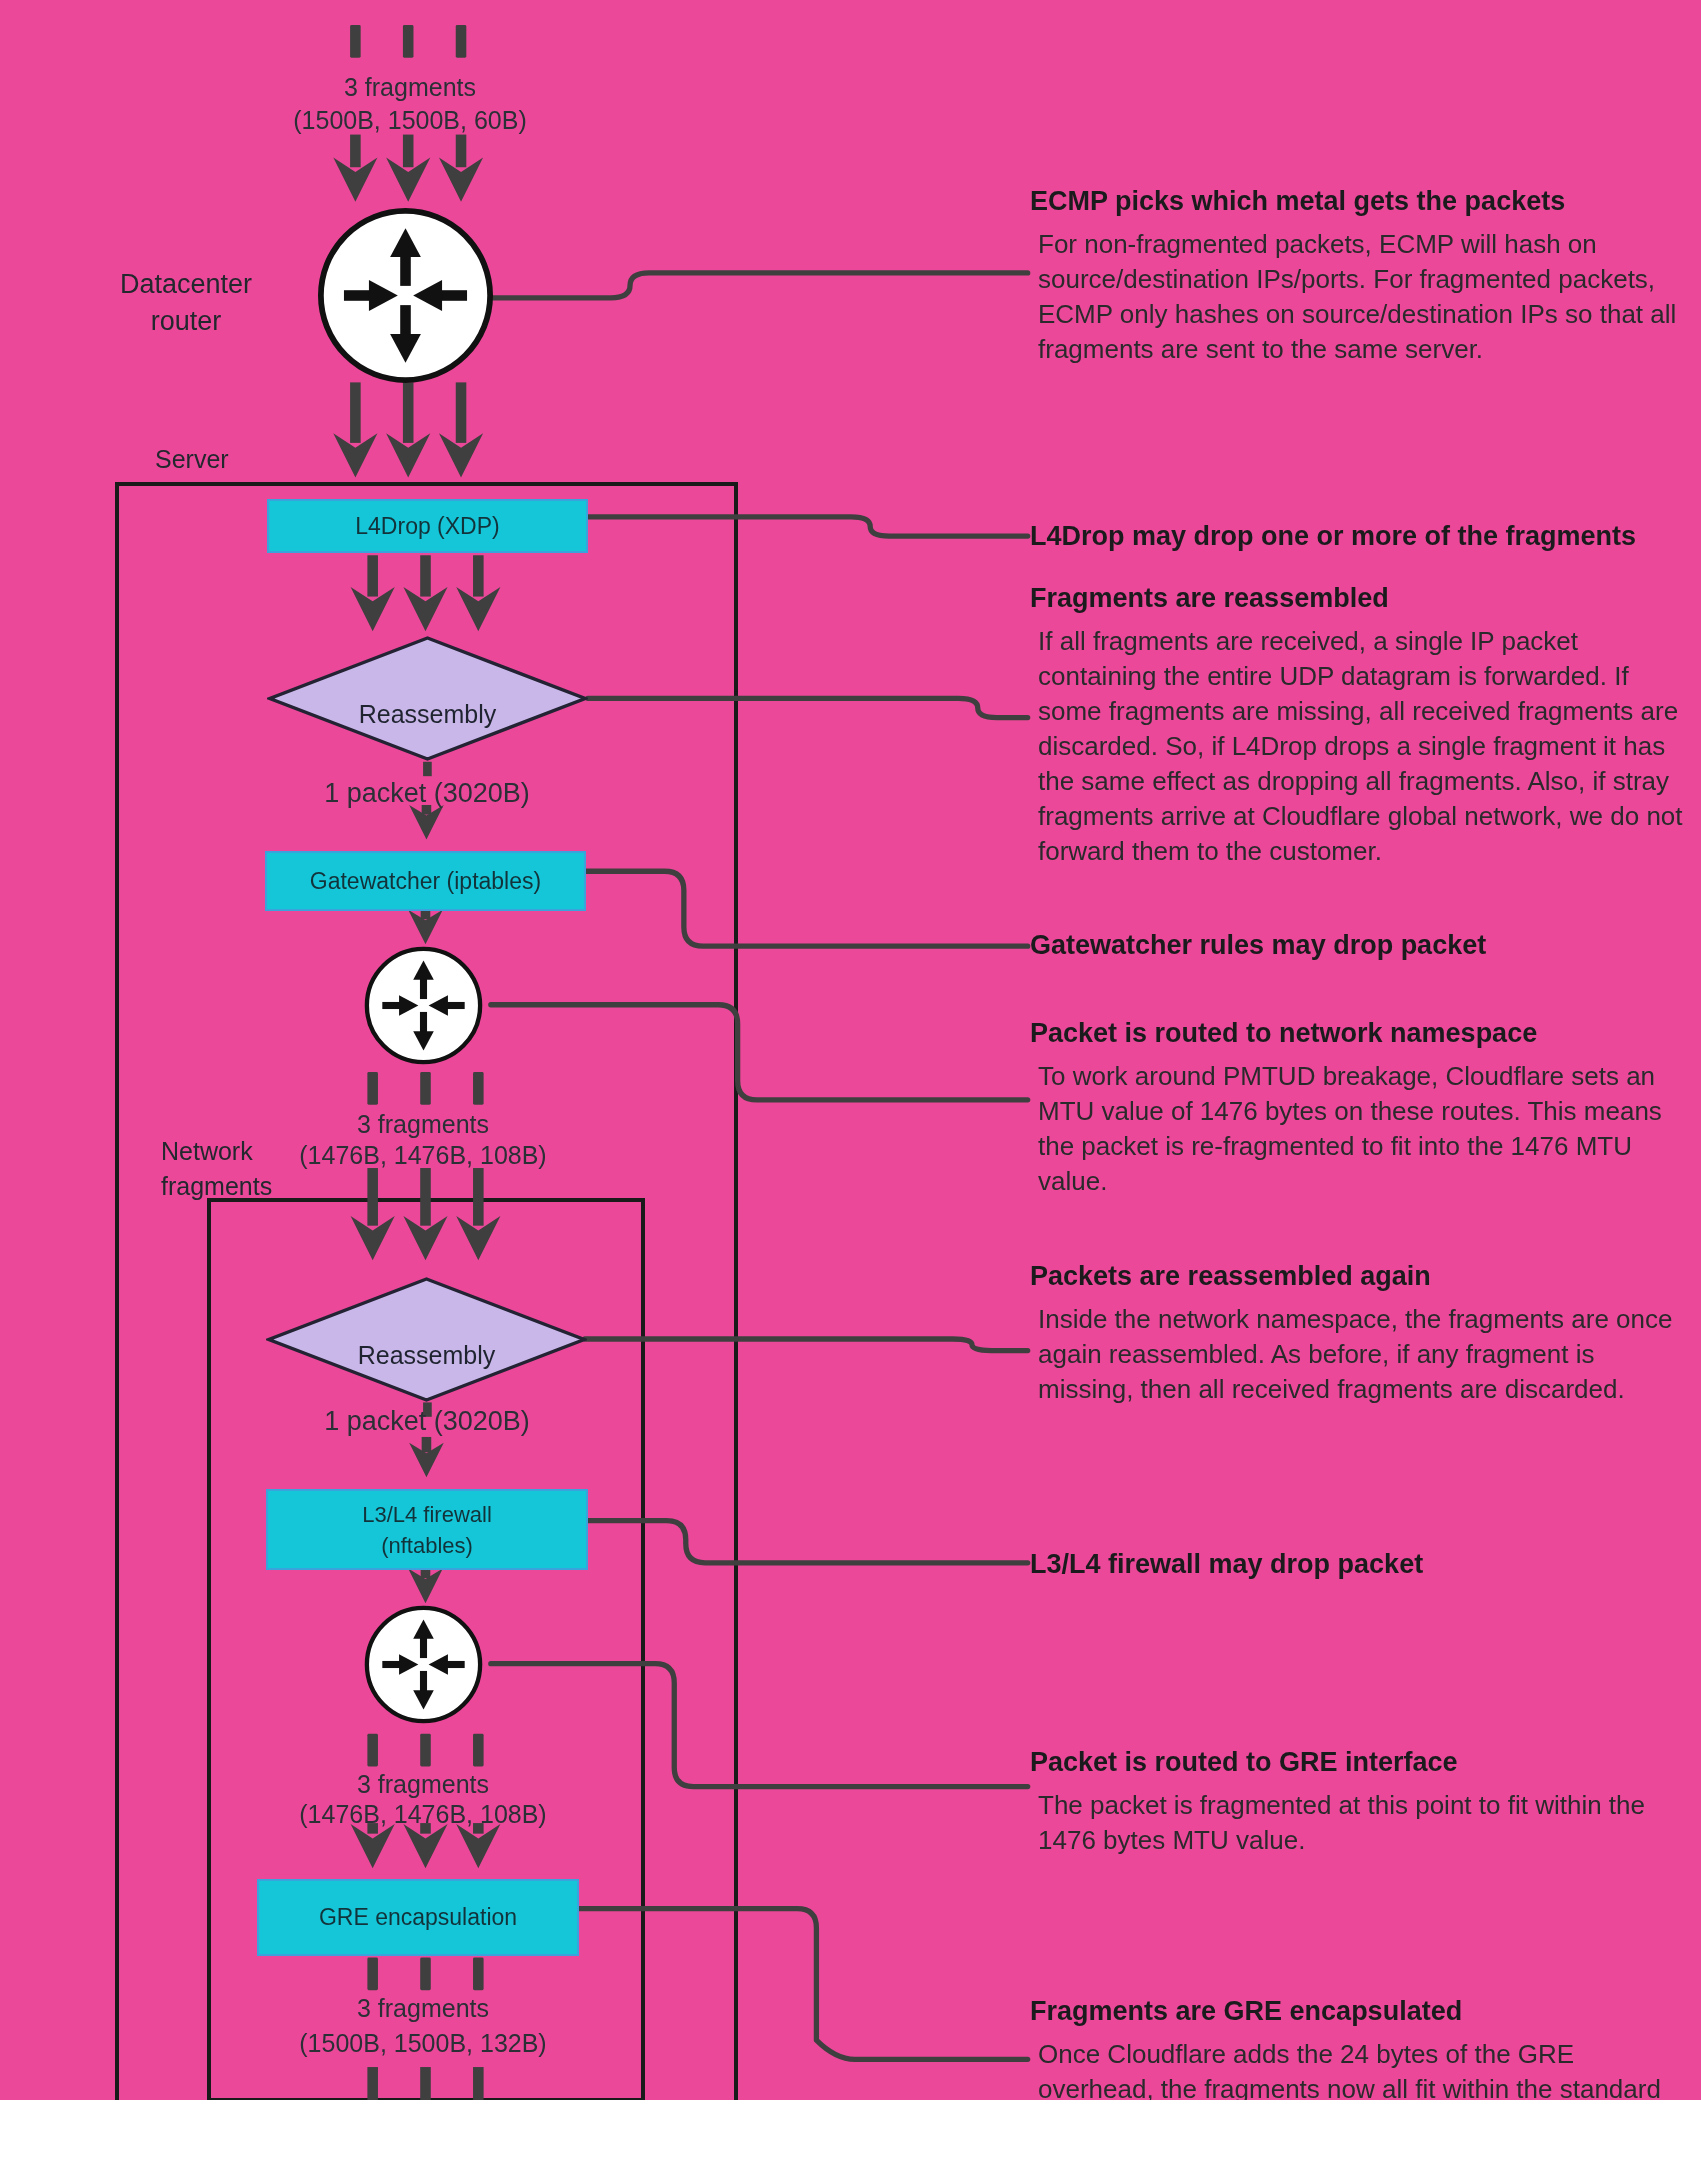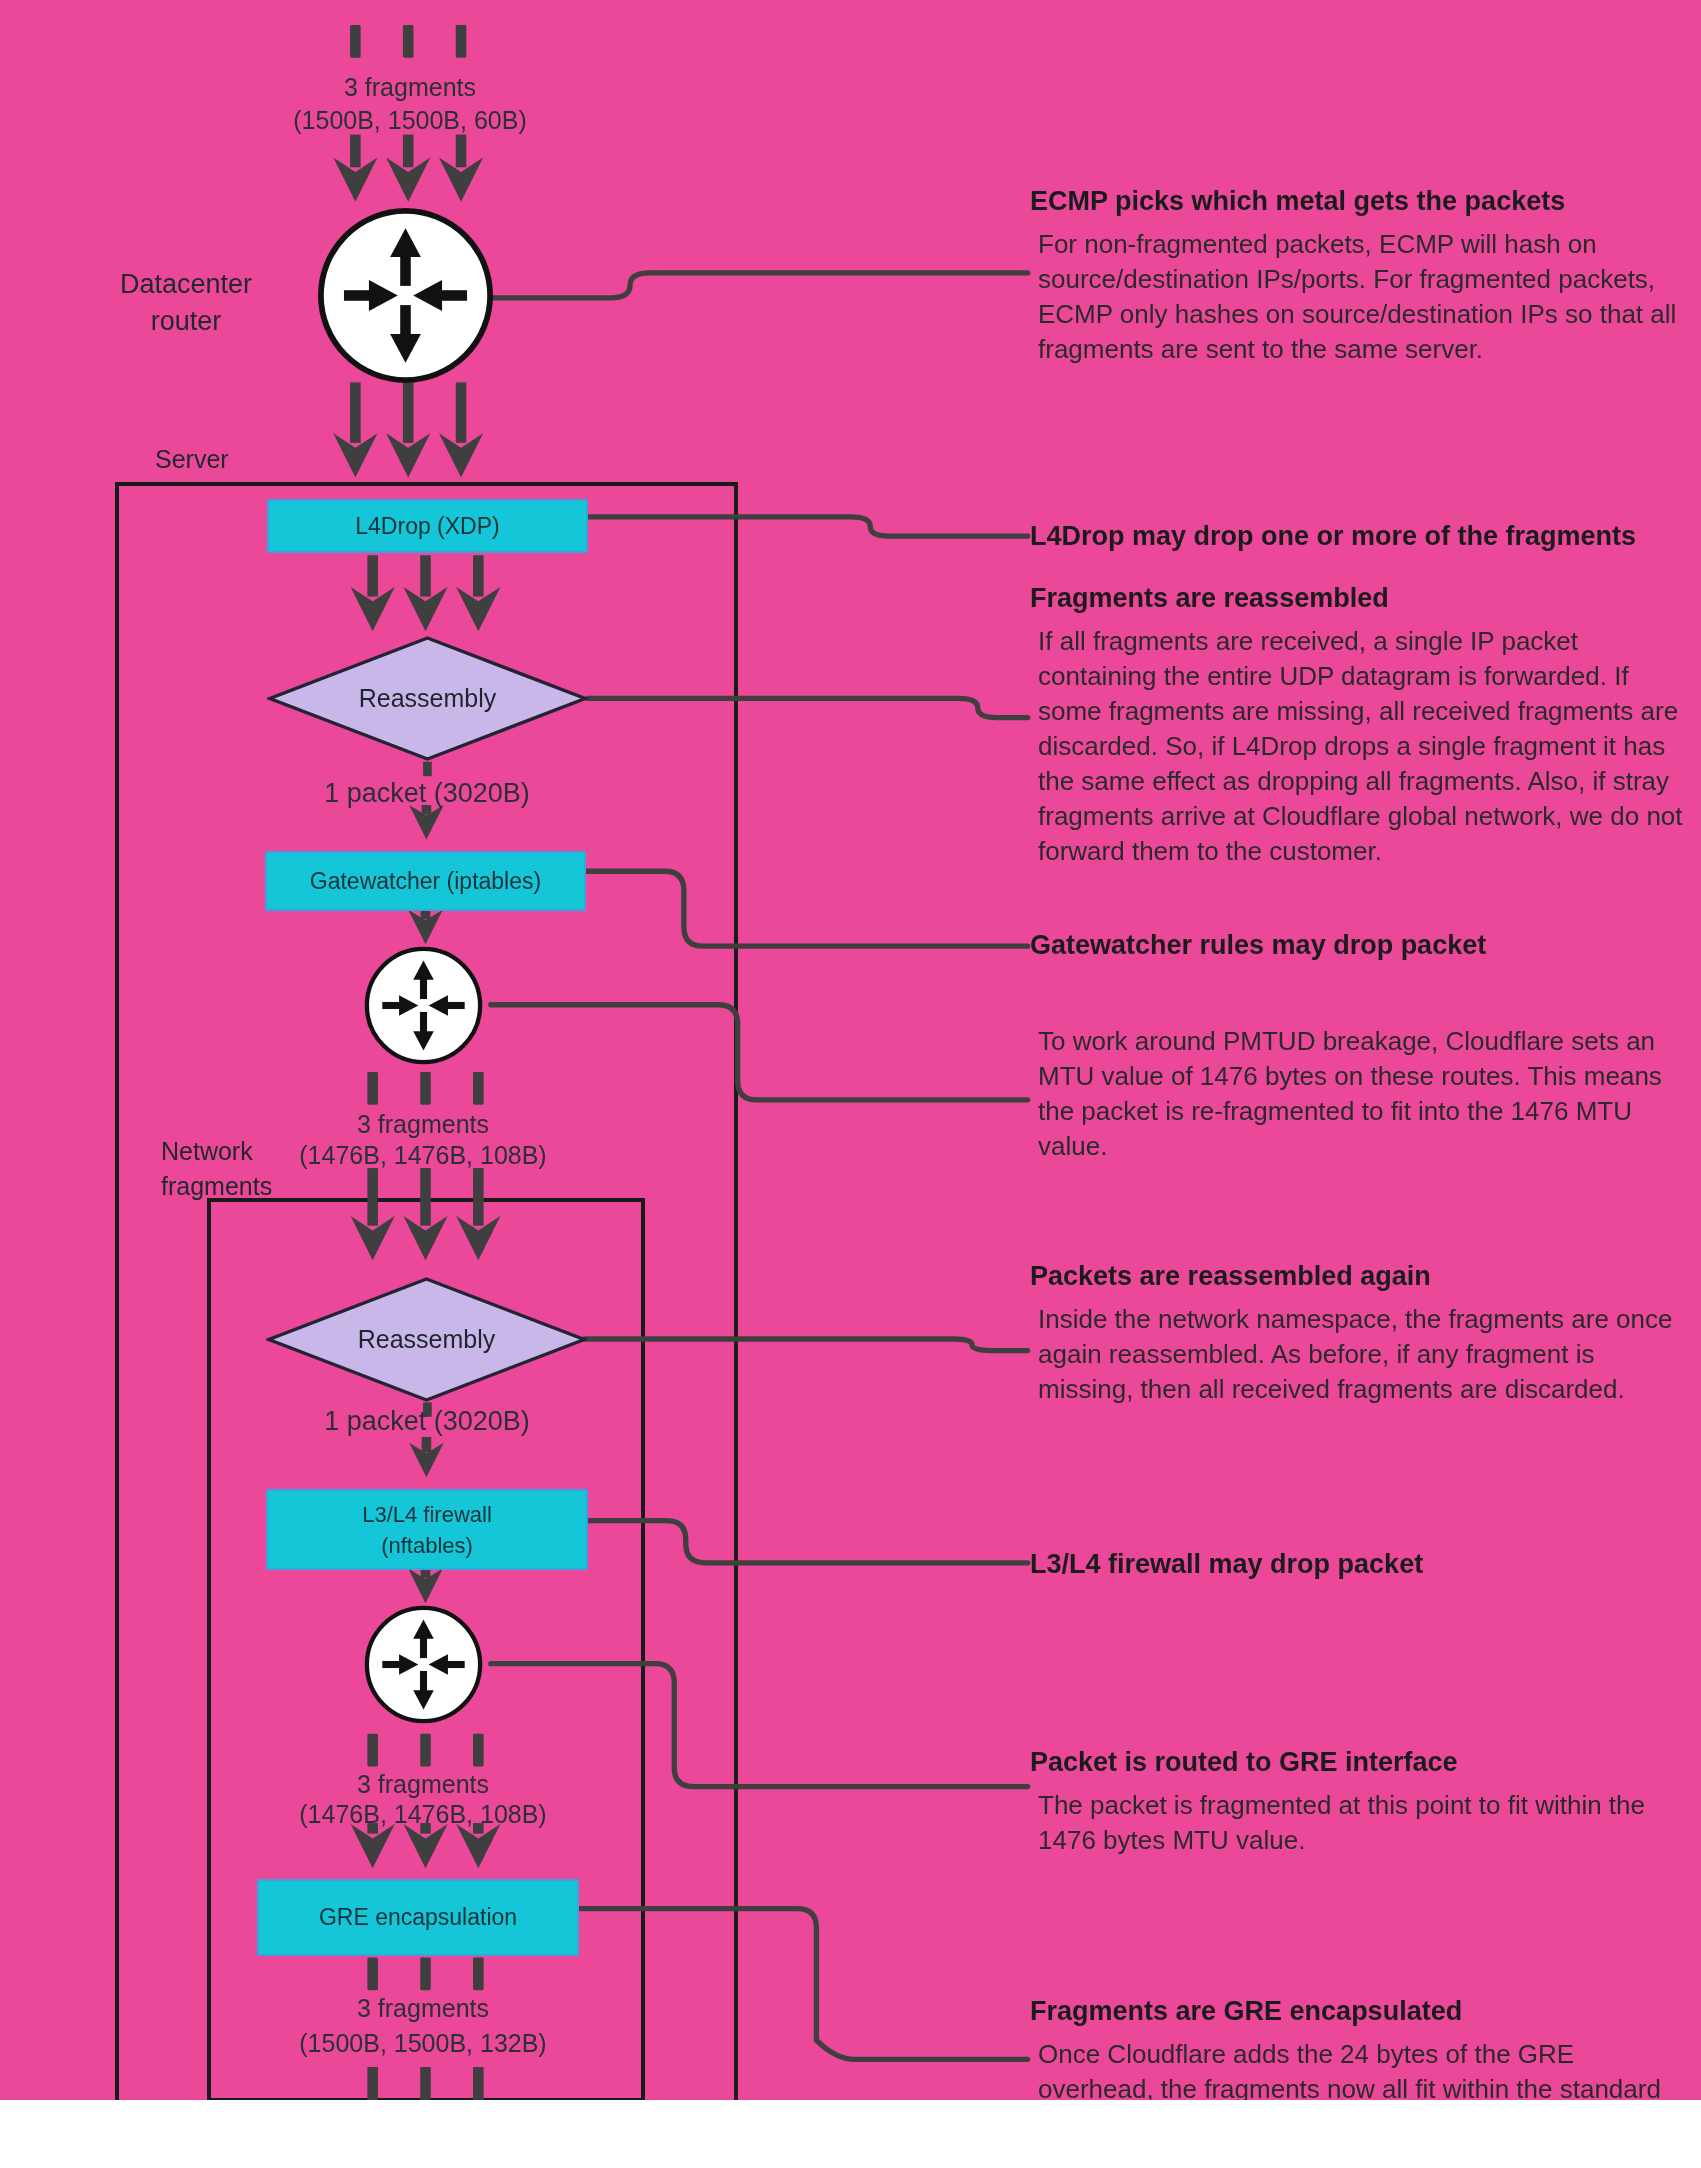--- a/index.html
+++ b/index.html
@@ -10,21 +10,21 @@
   #layer-lines{position:absolute;left:0;top:0;width:1701px;height:2168px;pointer-events:none;}
   .outline-box{position:absolute;border:4.8px solid #1a1a1a;background:transparent;}
   .node-box{
     position:absolute;display:flex;align-items:center;justify-content:center;flex-direction:column;
     background:#14c6d8;border:2.9px solid #3aa3dc;box-sizing:border-box;
     font-size:23px;color:#13333b;text-align:center;line-height:29px;margin-top:9px;
   }
   .diamond{position:absolute;}
   .diamond svg{position:absolute;left:0;top:0;}
   .diamond .dlabel{
-    position:absolute;left:0;top:0;width:100%;height:100%;
+    position:absolute;left:0;top:16px;width:100%;height:100%;
     display:flex;align-items:center;justify-content:center;
     font-size:25px;color:#1f2430;
   }
   .circle-node{position:absolute;}
   .flow-label{
     position:absolute;transform:translateX(-50%);white-space:nowrap;
     font-size:25px;color:#2b2f36;text-align:center;
   }
   .packet-label{font-size:27px;}
   .side-label{position:absolute;font-size:26px;color:#23272e;}
@@ -207,20 +207,21 @@
     <h3>L4Drop may drop one or more of the fragments</h3>
   </div>
   <div class="ann" style="top:581px;">
     <h3>Fragments are reassembled</h3>
     <p>If all fragments are received, a single IP packet containing the entire UDP datagram is forwarded. If some fragments are missing, all received fragments are discarded. So, if L4Drop drops a single fragment it has the same effect as dropping all fragments. Also, if stray fragments arrive at Cloudflare global network, we do not forward them to the customer.</p>
   </div>
   <div class="ann" style="top:928px;">
     <h3>Gatewatcher rules may drop packet</h3>
   </div>
   <div class="ann" style="top:1016px;">
+    <h3>Packet is routed to network namespace</h3>
     <p>To work around PMTUD breakage, Cloudflare sets an MTU value of 1476 bytes on these routes. This means the packet is re-fragmented to fit into the 1476 MTU value.</p>
   </div>
   <div class="ann" style="top:1259px;">
     <h3>Packets are reassembled again</h3>
     <p>Inside the network namespace, the fragments are once again reassembled. As before, if any fragment is missing, then all received fragments are discarded.</p>
   </div>
   <div class="ann" style="top:1547px;">
     <h3>L3/L4 firewall may drop packet</h3>
   </div>
   <div class="ann" style="top:1745px;">

